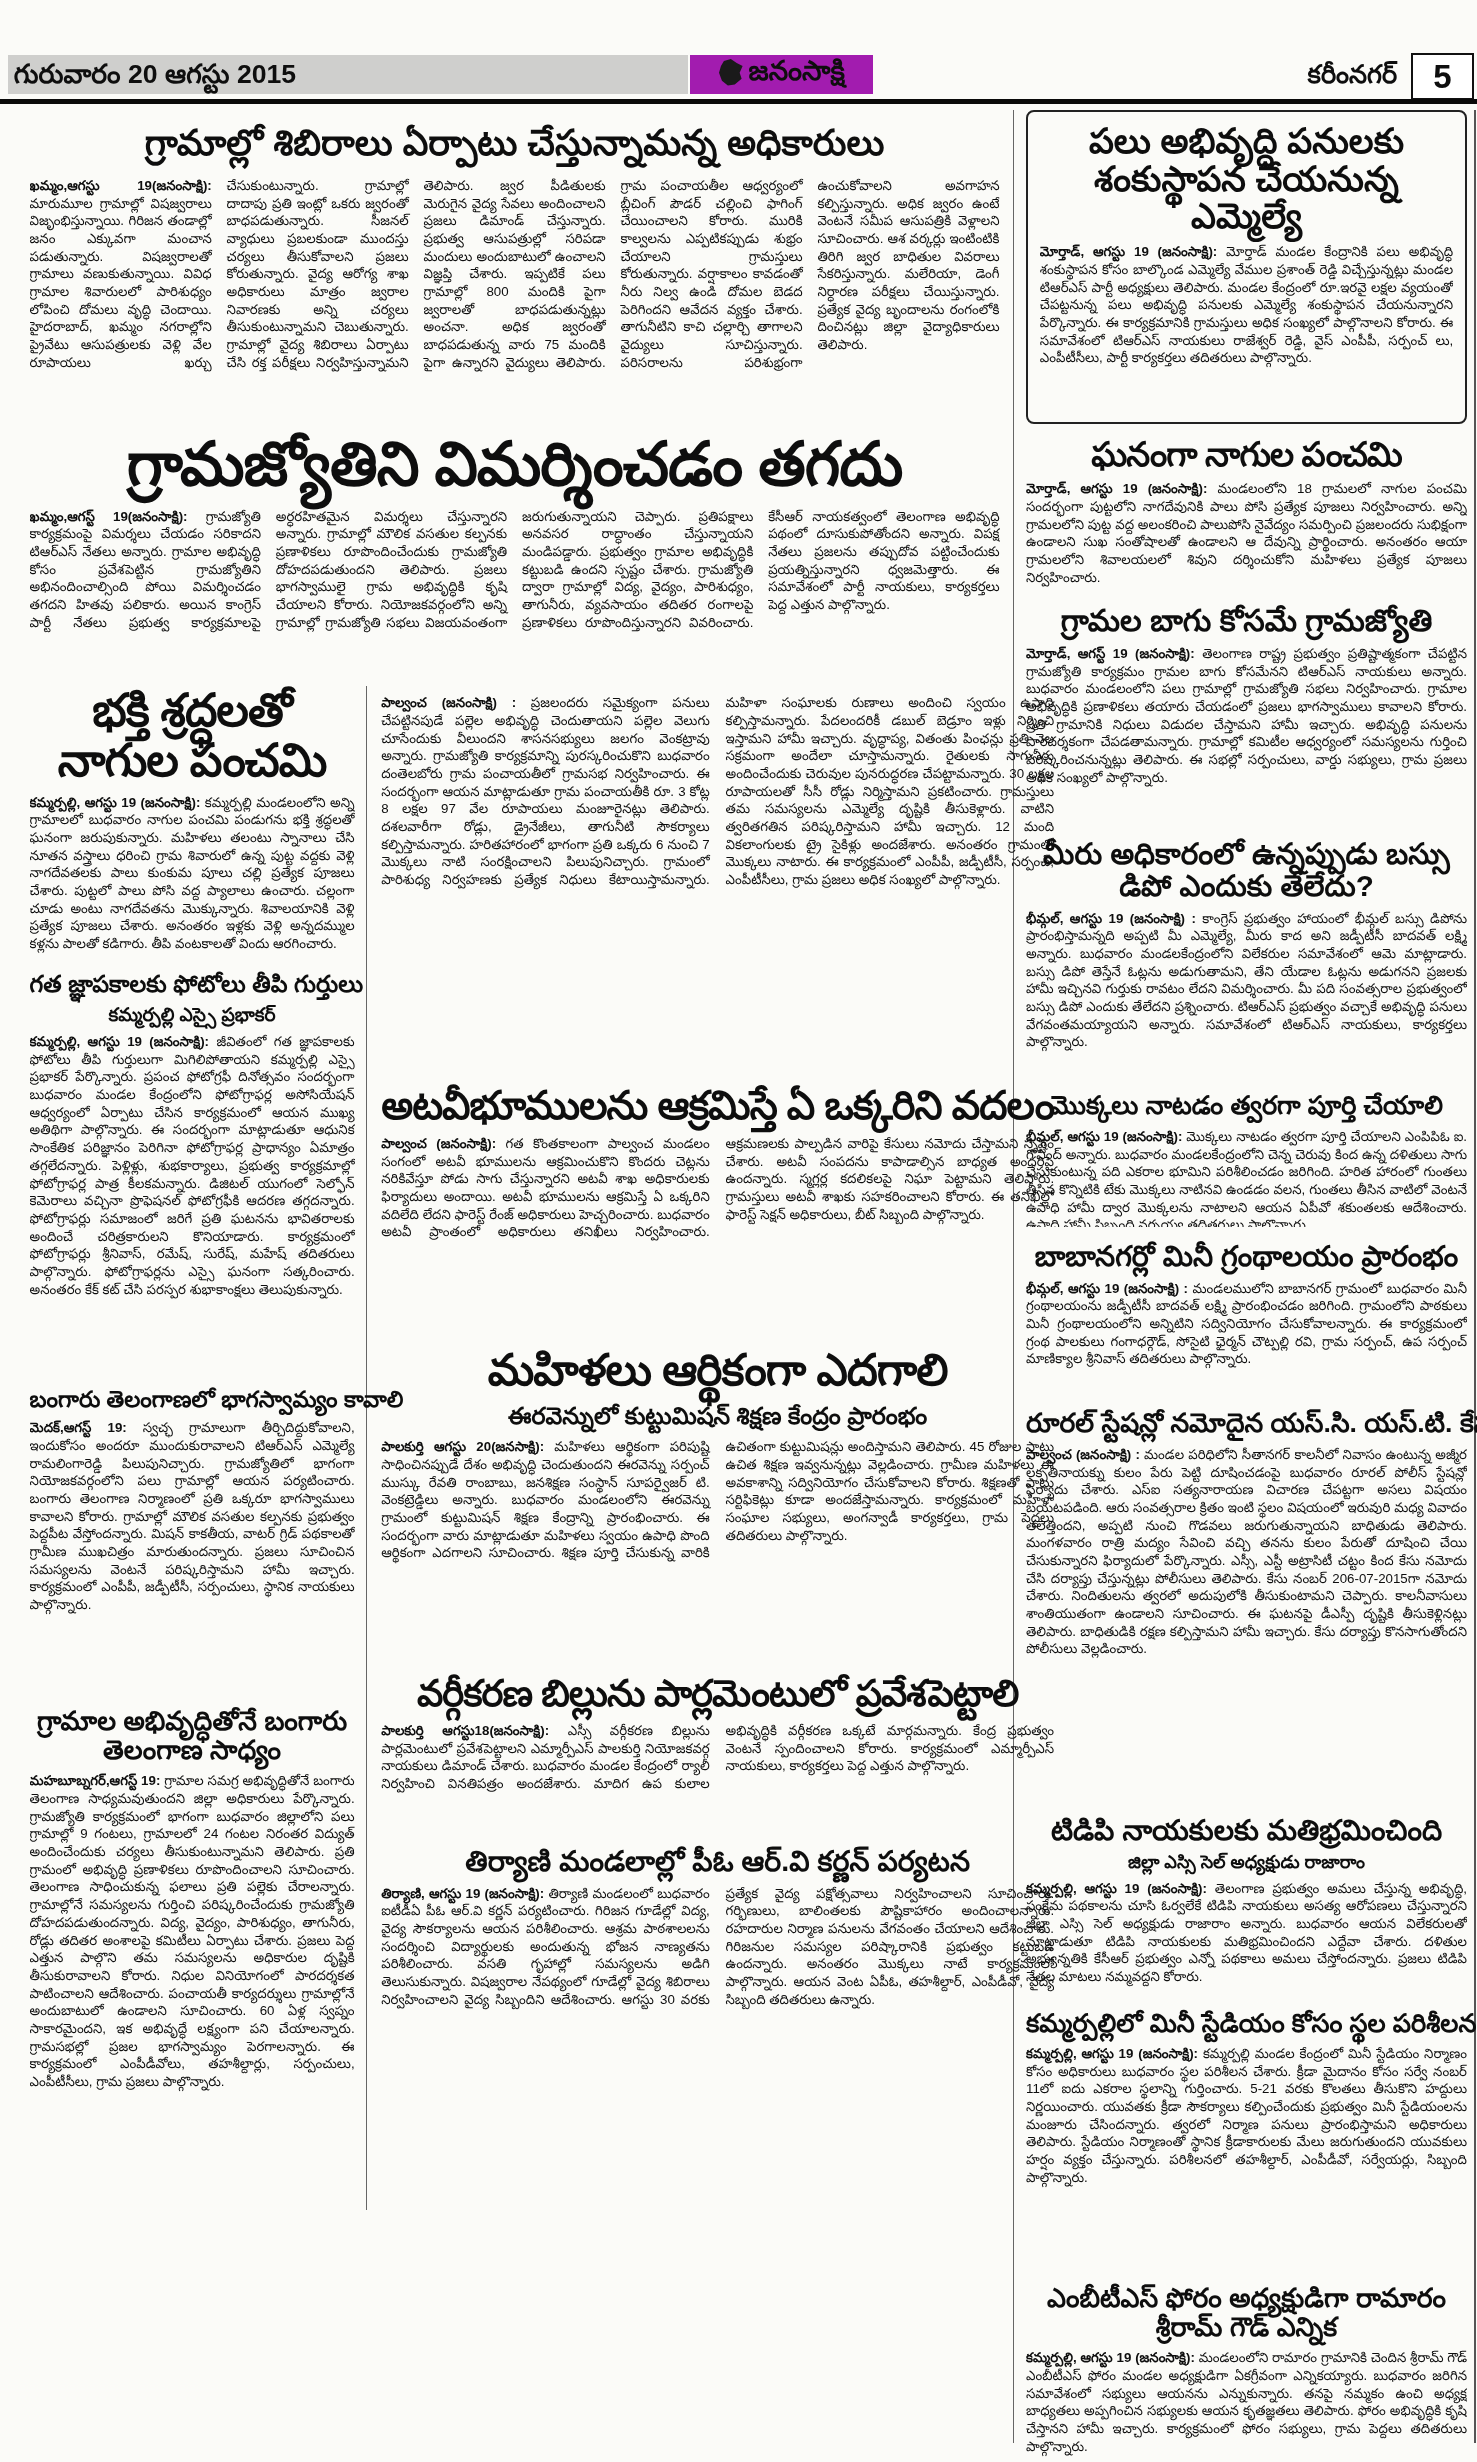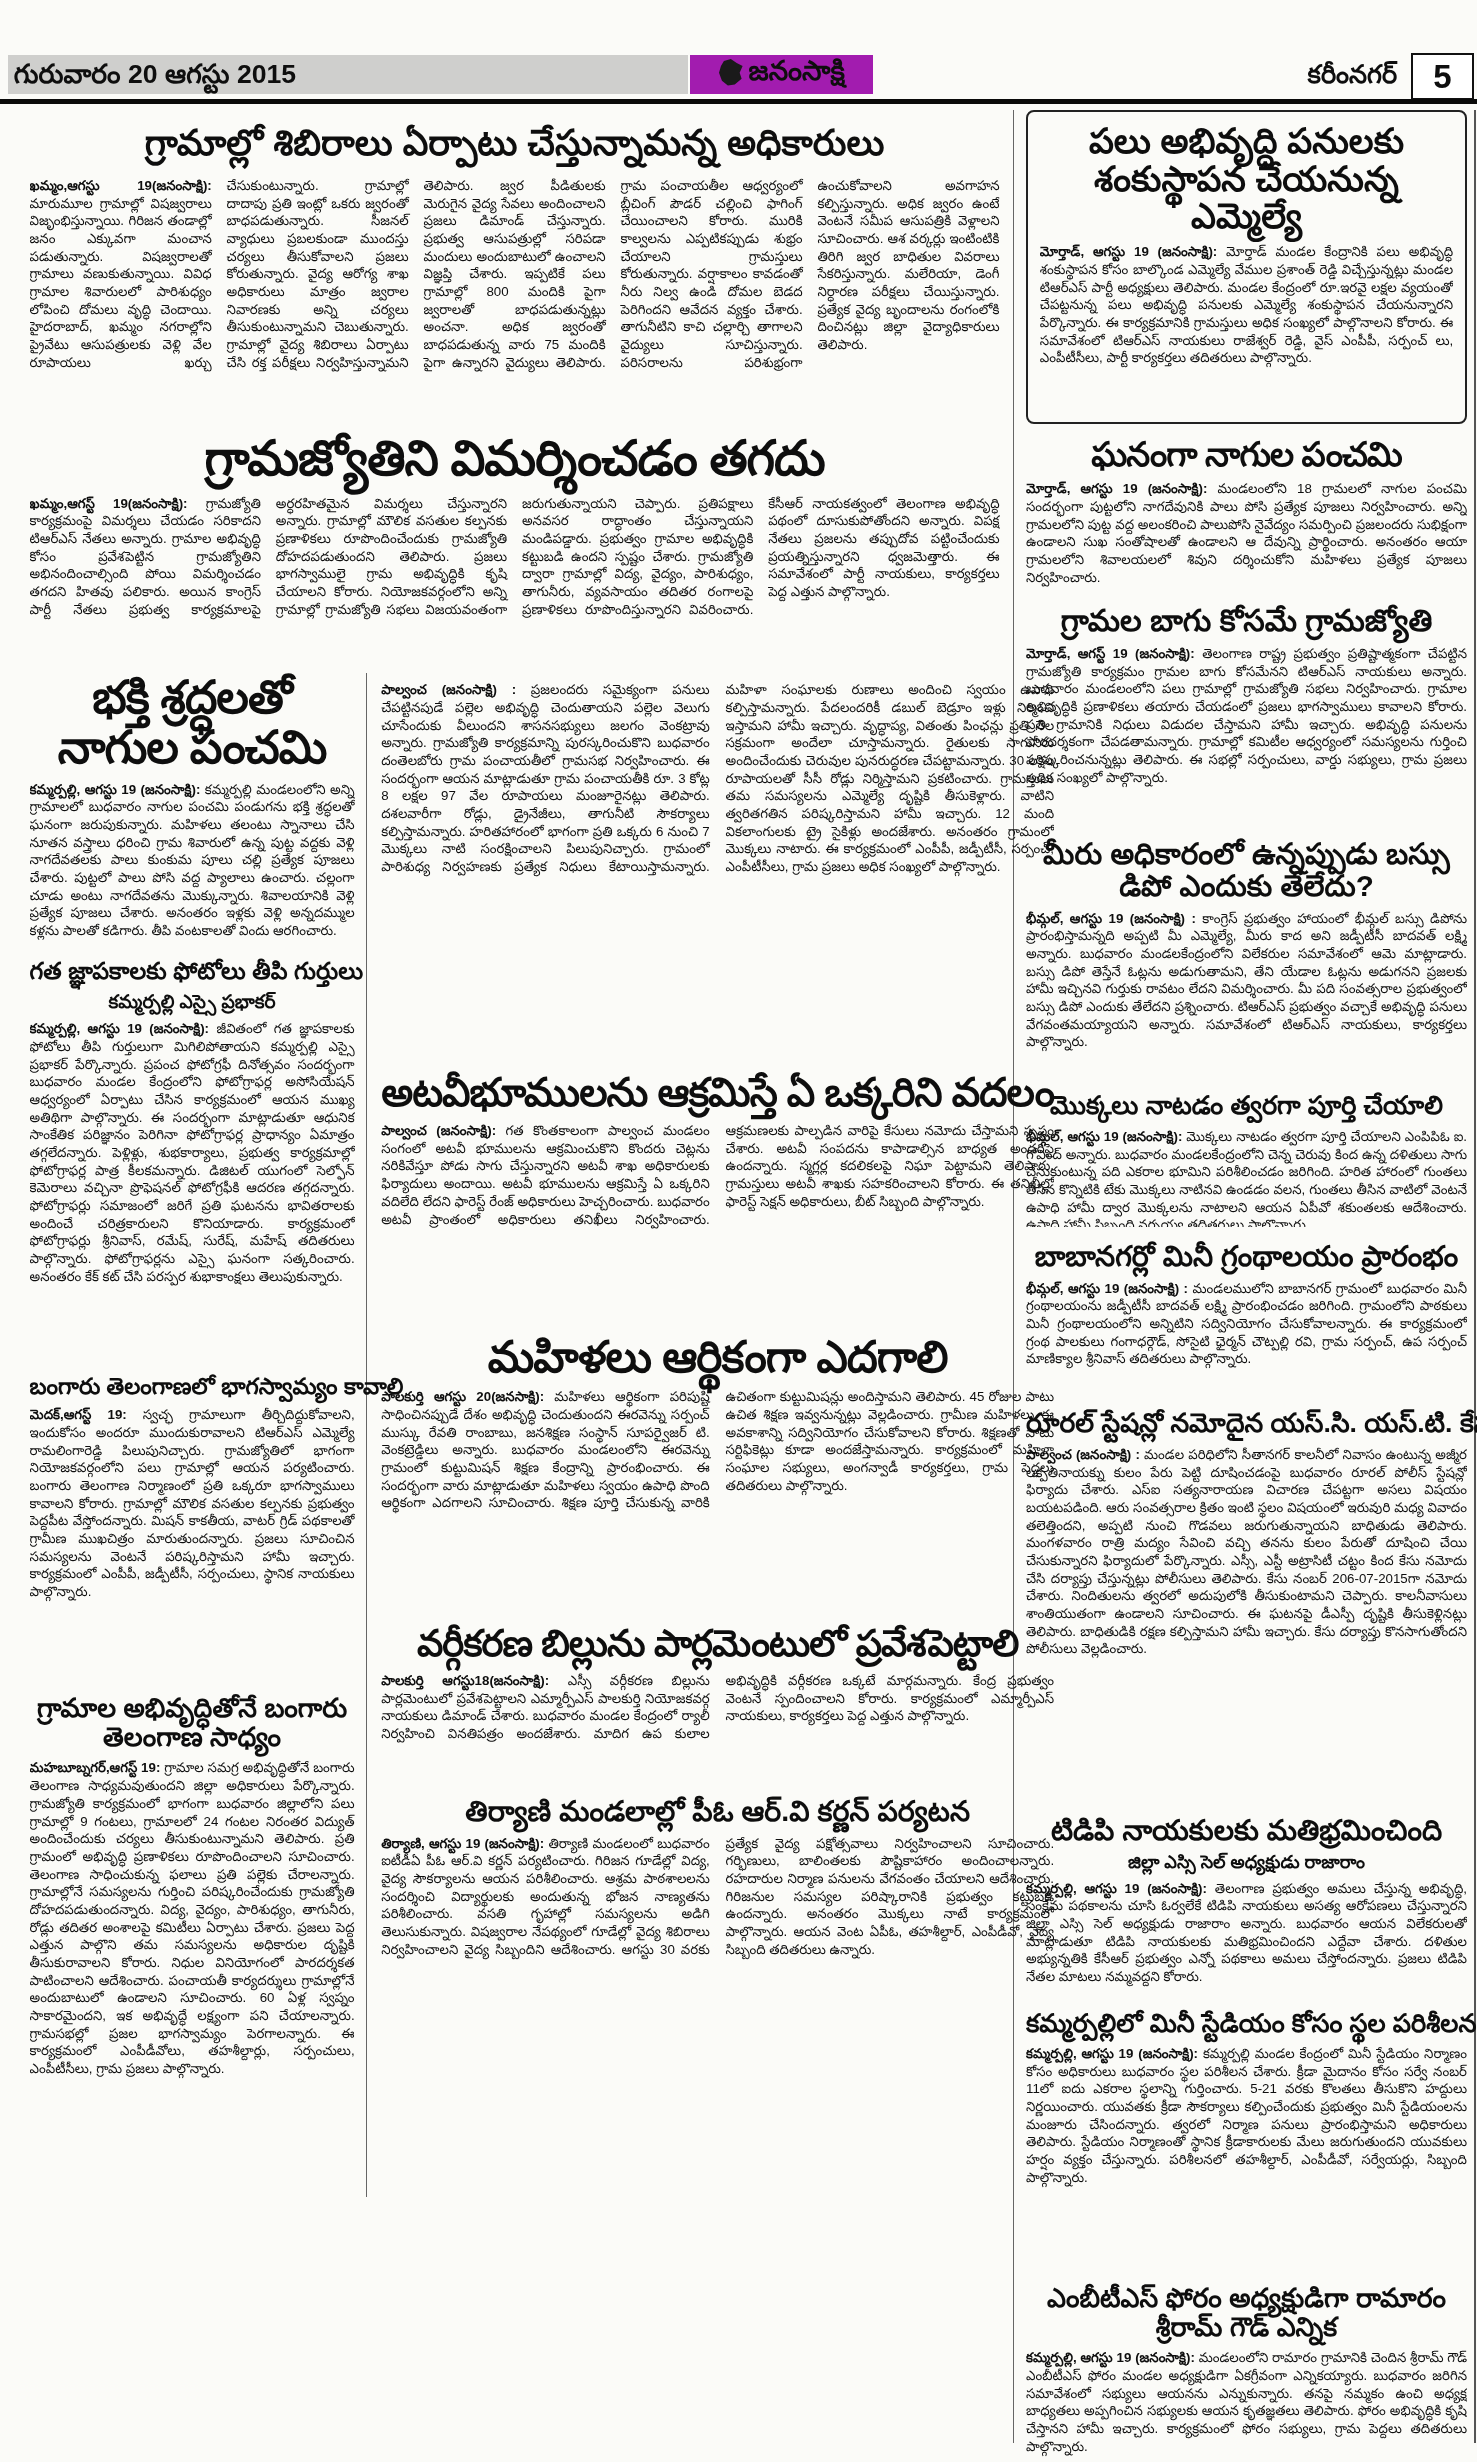--- a/index.html
+++ b/index.html
@@ -71,21 +71,21 @@
 
   <div class="article">
     <div class="shd" style="font-size:36px;margin-top:11.8px;">గ్రామాల్లో శిబిరాలు ఏర్పాటు చేస్తున్నామన్న అధికారులు</div>
     <p class="bd cols5" style="height:241px;margin-top:13.8px;">
       <b class="dl">ఖమ్మం,ఆగస్టు 19(జనంసాక్షి):</b>
       <span>మారుమూల గ్రామాల్లో విషజ్వరాలు విజృంభిస్తున్నాయి. గిరిజన తండాల్లో జనం ఎక్కువగా మంచాన పడుతున్నారు. విషజ్వరాలతో గ్రామాలు వణుకుతున్నాయి. వివిధ గ్రామాల శివారులలో పారిశుధ్యం లోపించి దోమలు వృద్ధి చెందాయి. హైదరాబాద్, ఖమ్మం నగరాల్లోని ప్రైవేటు ఆసుపత్రులకు వెళ్లి వేల రూపాయలు ఖర్చు చేసుకుంటున్నారు. గ్రామాల్లో దాదాపు ప్రతి ఇంట్లో ఒకరు జ్వరంతో బాధపడుతున్నారు. సీజనల్ వ్యాధులు ప్రబలకుండా ముందస్తు చర్యలు తీసుకోవాలని ప్రజలు కోరుతున్నారు. వైద్య ఆరోగ్య శాఖ అధికారులు మాత్రం జ్వరాల నివారణకు అన్ని చర్యలు తీసుకుంటున్నామని చెబుతున్నారు. గ్రామాల్లో వైద్య శిబిరాలు ఏర్పాటు చేసి రక్త పరీక్షలు నిర్వహిస్తున్నామని తెలిపారు. జ్వర పీడితులకు మెరుగైన వైద్య సేవలు అందించాలని ప్రజలు డిమాండ్ చేస్తున్నారు. ప్రభుత్వ ఆసుపత్రుల్లో సరిపడా మందులు అందుబాటులో ఉంచాలని విజ్ఞప్తి చేశారు. ఇప్పటికే పలు గ్రామాల్లో 800 మందికి పైగా జ్వరాలతో బాధపడుతున్నట్లు అంచనా. అధిక జ్వరంతో బాధపడుతున్న వారు 75 మందికి పైగా ఉన్నారని వైద్యులు తెలిపారు. గ్రామ పంచాయతీల ఆధ్వర్యంలో బ్లీచింగ్ పౌడర్ చల్లించి ఫాగింగ్ చేయించాలని కోరారు. మురికి కాల్వలను ఎప్పటికప్పుడు శుభ్రం చేయాలని గ్రామస్తులు కోరుతున్నారు. వర్షాకాలం కావడంతో నీరు నిల్వ ఉండి దోమల బెడద పెరిగిందని ఆవేదన వ్యక్తం చేశారు. తాగునీటిని కాచి చల్లార్చి తాగాలని వైద్యులు సూచిస్తున్నారు. పరిసరాలను పరిశుభ్రంగా ఉంచుకోవాలని అవగాహన కల్పిస్తున్నారు. అధిక జ్వరం ఉంటే వెంటనే సమీప ఆసుపత్రికి వెళ్లాలని సూచించారు. ఆశ వర్కర్లు ఇంటింటికి తిరిగి జ్వర బాధితుల వివరాలు సేకరిస్తున్నారు. మలేరియా, డెంగీ నిర్ధారణ పరీక్షలు చేయిస్తున్నారు. ప్రత్యేక వైద్య బృందాలను రంగంలోకి దించినట్లు జిల్లా వైద్యాధికారులు తెలిపారు.</span>
     </p>
   </div>
 
   <div class="article">
-    <h1 class="hl" style="font-size:49px;text-align:center;">గ్రామజ్యోతిని విమర్శించడం తగదు</h1>
+    <h1 class="hl" style="font-size:61px;text-align:center;">గ్రామజ్యోతిని విమర్శించడం తగదు</h1>
     <p class="bd cols4" style="height:165px;margin-top:9.9px;">
       <b class="dl">ఖమ్మం,ఆగస్ట్ 19(జనంసాక్షి):</b>
       <span>గ్రామజ్యోతి కార్యక్రమంపై విమర్శలు చేయడం సరికాదని టిఆర్ఎస్ నేతలు అన్నారు. గ్రామాల అభివృద్ధి కోసం ప్రవేశపెట్టిన గ్రామజ్యోతిని అభినందించాల్సింది పోయి విమర్శించడం తగదని హితవు పలికారు. అయిన కాంగ్రెస్ పార్టీ నేతలు ప్రభుత్వ కార్యక్రమాలపై అర్ధరహితమైన విమర్శలు చేస్తున్నారని అన్నారు. గ్రామాల్లో మౌలిక వసతుల కల్పనకు ప్రణాళికలు రూపొందించేందుకు గ్రామజ్యోతి దోహదపడుతుందని తెలిపారు. ప్రజలు భాగస్వాములై గ్రామ అభివృద్ధికి కృషి చేయాలని కోరారు. నియోజకవర్గంలోని అన్ని గ్రామాల్లో గ్రామజ్యోతి సభలు విజయవంతంగా జరుగుతున్నాయని చెప్పారు. ప్రతిపక్షాలు అనవసర రాద్ధాంతం చేస్తున్నాయని మండిపడ్డారు. ప్రభుత్వం గ్రామాల అభివృద్ధికి కట్టుబడి ఉందని స్పష్టం చేశారు. గ్రామజ్యోతి ద్వారా గ్రామాల్లో విద్య, వైద్యం, పారిశుధ్యం, తాగునీరు, వ్యవసాయం తదితర రంగాలపై ప్రణాళికలు రూపొందిస్తున్నారని వివరించారు. కేసీఆర్ నాయకత్వంలో తెలంగాణ అభివృద్ధి పథంలో దూసుకుపోతోందని అన్నారు. విపక్ష నేతలు ప్రజలను తప్పుదోవ పట్టించేందుకు ప్రయత్నిస్తున్నారని ధ్వజమెత్తారు. ఈ సమావేశంలో పార్టీ నాయకులు, కార్యకర్తలు పెద్ద ఎత్తున పాల్గొన్నారు.</span>
     </p>
   </div>
 
   <div class="bottom-row">
 
     <div class="bcol-left">
 
@@ -136,20 +136,21 @@
       <div class="article">
         <h2 class="hl nowrap" style="font-size:40px;">అటవీభూములను ఆక్రమిస్తే ఏ ఒక్కరిని వదలం</h2>
         <p class="bd cols2" style="height:197px;">
           <b class="dl">పాల్వంచ (జనంసాక్షి):</b>
           <span>గత కొంతకాలంగా పాల్వంచ మండలం సంగంలో అటవీ భూములను ఆక్రమించుకొని కొందరు చెట్లను నరికివేస్తూ పోడు సాగు చేస్తున్నారని అటవీ శాఖ అధికారులకు ఫిర్యాదులు అందాయి. అటవీ భూములను ఆక్రమిస్తే ఏ ఒక్కరిని వదిలేది లేదని ఫారెస్ట్ రేంజ్ అధికారులు హెచ్చరించారు. బుధవారం అటవీ ప్రాంతంలో అధికారులు తనిఖీలు నిర్వహించారు. ఆక్రమణలకు పాల్పడిన వారిపై కేసులు నమోదు చేస్తామని స్పష్టం చేశారు. అటవీ సంపదను కాపాడాల్సిన బాధ్యత అందరిపై ఉందన్నారు. స్మగ్లర్ల కదలికలపై నిఘా పెట్టామని తెలిపారు. గ్రామస్తులు అటవీ శాఖకు సహకరించాలని కోరారు. ఈ తనిఖీల్లో ఫారెస్ట్ సెక్షన్ అధికారులు, బీట్ సిబ్బంది పాల్గొన్నారు.</span>
         </p>
       </div>
 
       <div class="article">
         <h2 class="hl nowrap" style="font-size:44px;">మహిళలు ఆర్థికంగా ఎదగాలి</h2>
+        <div class="shd" style="font-size:23.6px;margin-top:9.9px;">ఈరవెన్నులో కుట్టుమిషన్ శిక్షణ కేంద్రం ప్రారంభం</div>
         <p class="bd cols2" style="height:222px;">
           <b class="dl">పాలకుర్తి ఆగస్టు 20(జనసాక్షి):</b>
           <span>మహిళలు ఆర్థికంగా పరిపుష్టి సాధించినప్పుడే దేశం అభివృద్ధి చెందుతుందని ఈరవెన్ను సర్పంచ్ ముస్కు రేవతి రాంబాబు, జనశిక్షణ సంస్థాన్ సూపర్వైజర్ టి. వెంకట్రెడ్డిలు అన్నారు. బుధవారం మండలంలోని ఈరవెన్ను గ్రామంలో కుట్టుమిషన్ శిక్షణ కేంద్రాన్ని ప్రారంభించారు. ఈ సందర్భంగా వారు మాట్లాడుతూ మహిళలు స్వయం ఉపాధి పొంది ఆర్థికంగా ఎదగాలని సూచించారు. శిక్షణ పూర్తి చేసుకున్న వారికి ఉచితంగా కుట్టుమిషన్లు అందిస్తామని తెలిపారు. 45 రోజుల పాటు ఉచిత శిక్షణ ఇవ్వనున్నట్లు వెల్లడించారు. గ్రామీణ మహిళలు ఈ అవకాశాన్ని సద్వినియోగం చేసుకోవాలని కోరారు. శిక్షణతో పాటు సర్టిఫికెట్లు కూడా అందజేస్తామన్నారు. కార్యక్రమంలో మహిళా సంఘాల సభ్యులు, అంగన్వాడీ కార్యకర్తలు, గ్రామ పెద్దలు తదితరులు పాల్గొన్నారు.</span>
         </p>
       </div>
 
       <div class="article">
         <h2 class="hl nowrap" style="font-size:37px;">వర్గీకరణ బిల్లును పార్లమెంటులో ప్రవేశపెట్టాలి</h2>
         <p class="bd cols2" style="height:110px;">
           <b class="dl">పాలకుర్తి ఆగస్టు18(జనంసాక్షి):</b>

